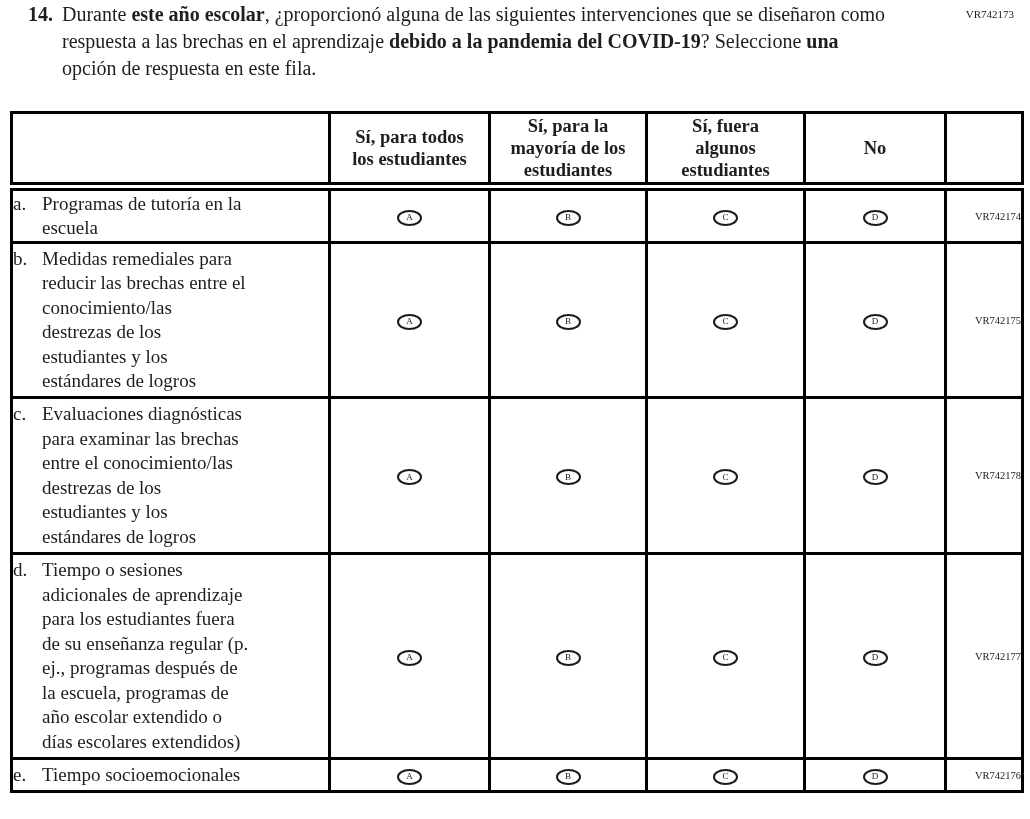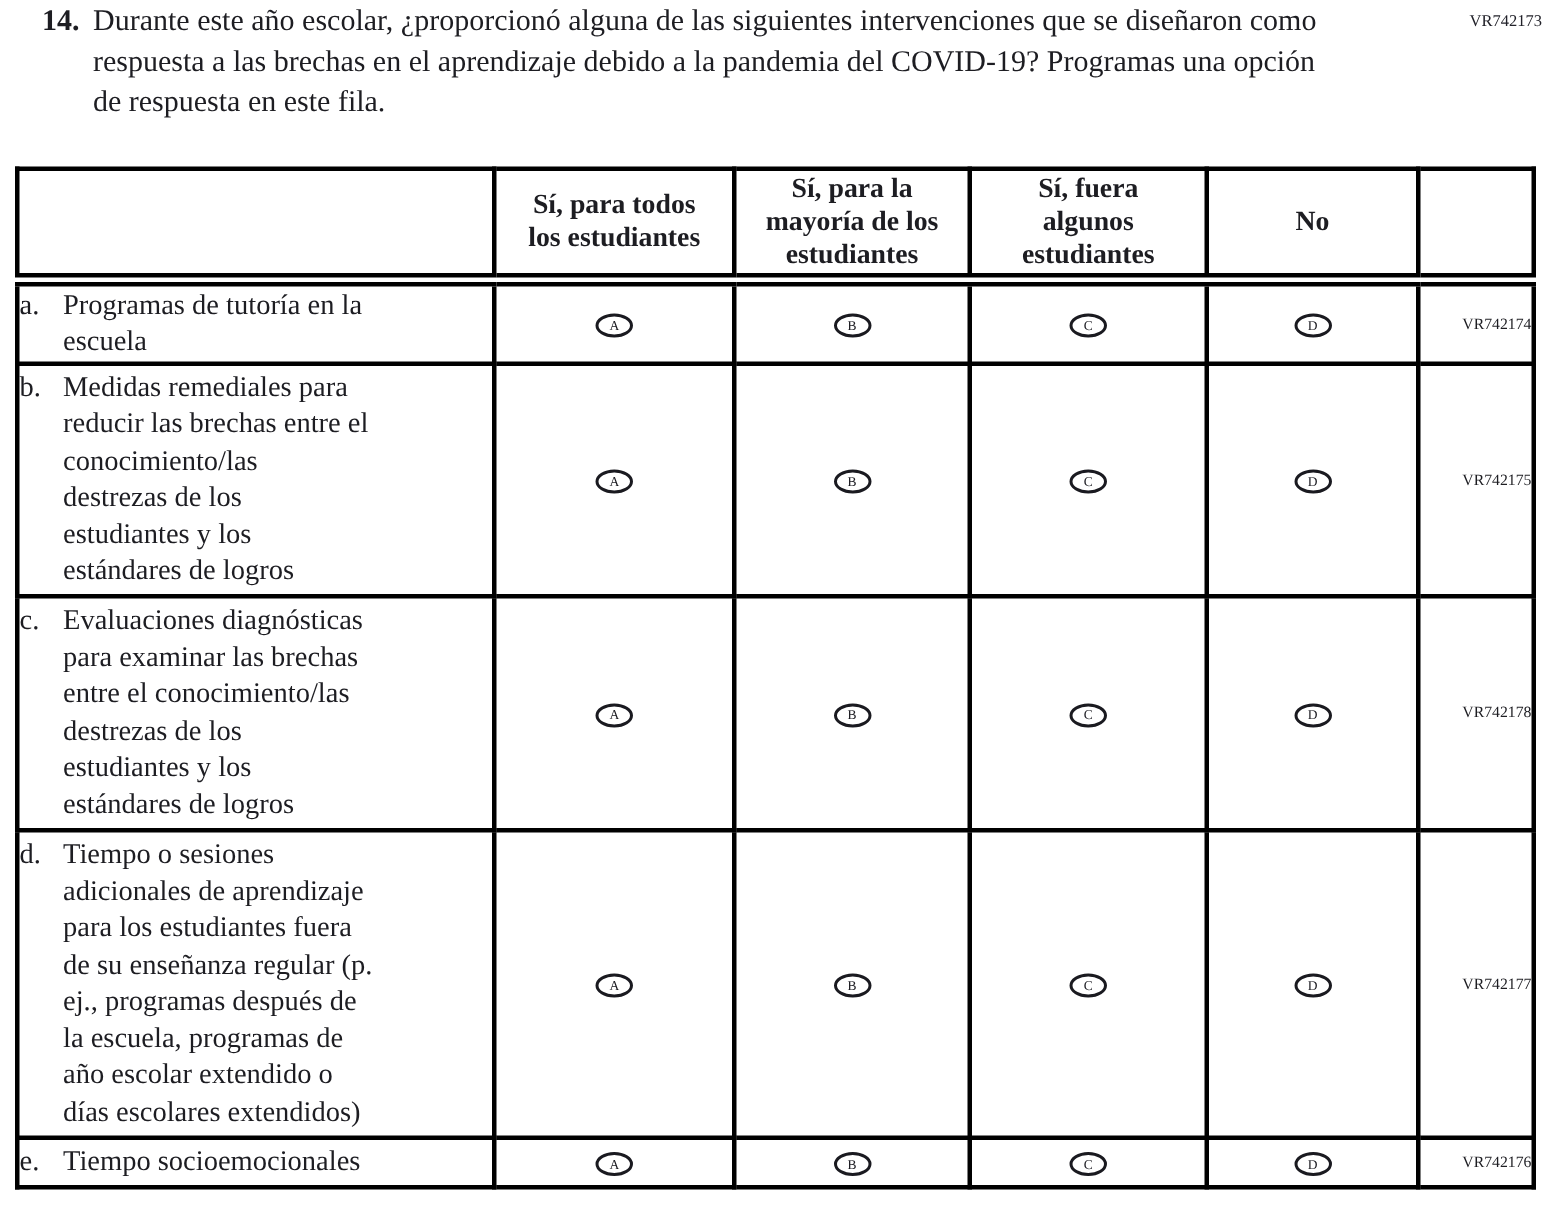--- a/index.html
+++ b/index.html
@@ -5,33 +5,33 @@
   html, body { margin:0; padding:0; }
   body {
     width:1030px; height:819px;
     background:#ffffff;
     font-family:"Liberation Serif", serif;
     color:#1d1d22;
     position:relative;
     overflow:hidden;
   }
   .top-code {
-    position:absolute; top:8px; right:2px;
+    position:absolute; top:8px; right:16px;
     font-size:11px; letter-spacing:0;
     color:#22222a;
   }
   .question {
     display:flex;
     margin:1px 0 0 28px;
     font-size:20px;
     line-height:27px;
   }
   .qnum { font-weight:bold; width:34px; flex:none; }
   .qtext { width:824px; }
-  .b { font-weight:normal; }
+  .b { font-weight:bold; }
 
   table.grid {
     border-collapse:collapse;
     table-layout:fixed;
     margin:29px 0 12px 10px;
     width:1011px;
     color:#1d1d22;
   }
   table.grid th, table.grid td {
     border:3px solid #000;
@@ -81,21 +81,21 @@
   tr.r-d td { height:202px; }
   tr.r-e td { height:30px; }
 </style>
 </head>
 <body>
 
 <div class="top-code">VR742173</div>
 
 <div class="question">
   <div class="qnum">14.</div>
-  <div class="qtext"><span>Durante </span><span class="b">este año escolar</span><span>, ¿proporcionó alguna de las siguientes intervenciones que se diseñaron como respuesta a las brechas en el aprendizaje </span><span class="b">debido a la pandemia del COVID-19</span><span>? Programas </span><span class="b">una</span><span> opción de respuesta en este fila.</span></div>
+  <div class="qtext"><span>Durante </span><span class="b">este año escolar</span><span>, ¿proporcionó alguna de las siguientes intervenciones que se diseñaron como respuesta a las brechas en el aprendizaje </span><span class="b">debido a la pandemia del COVID-19</span><span>? Seleccione </span><span class="b">una</span><span> opción de respuesta en este fila.</span></div>
 </div>
 
 <table class="grid">
   <colgroup>
     <col style="width:318px">
     <col style="width:160px">
     <col style="width:157px">
     <col style="width:158px">
     <col style="width:141px">
     <col style="width:77px">

